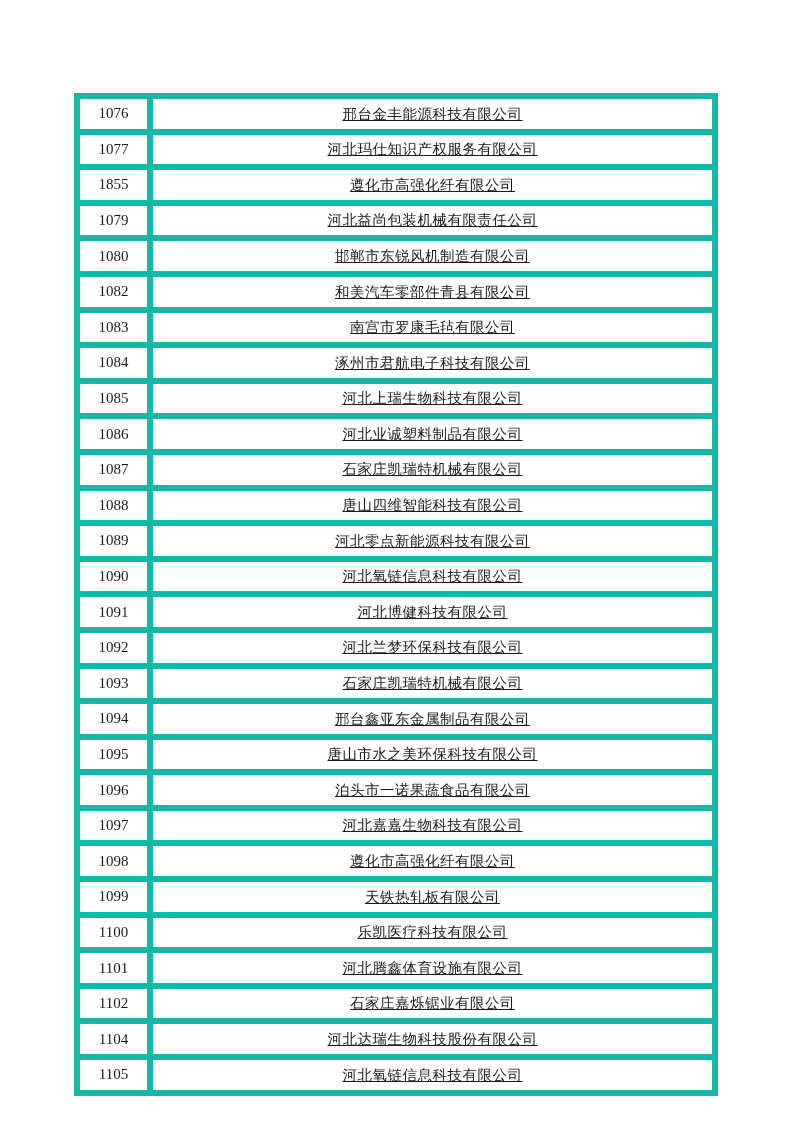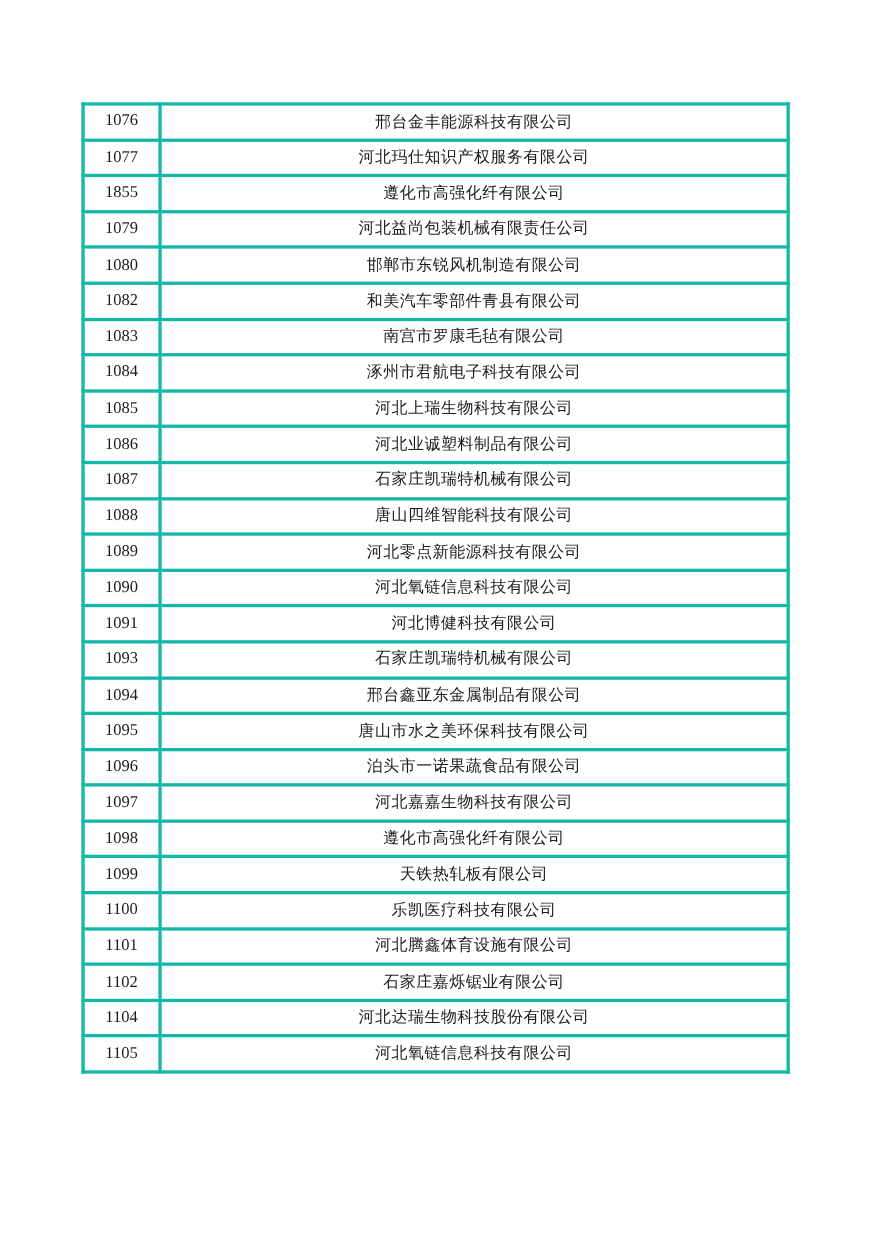--- a/index.html
+++ b/index.html
@@ -24,37 +24,38 @@
   }
   table.company-table {
     position: absolute;
     left: 74px;
     top: 93px;
     width: 644px;
     border-collapse: collapse;
     table-layout: fixed;
   }
   table.company-table td {
-    border: 3px solid #14b8a6;
+    border: 6px solid #14b8a6;
     height: 29.6px;
     padding: 0;
     text-align: center;
     vertical-align: middle;
     font-size: 14.5px;
     line-height: 1;
     white-space: nowrap;
     overflow: hidden;
   }
   table.company-table td.num {
     width: 67px;
     font-family: "Liberation Serif", "DejaVu Serif", serif;
     font-size: 15px;
   }
   table.company-table td.name {
     letter-spacing: 0.5px;
+    text-decoration: underline;
   }
 </style>
 </head>
 <body>
 
 <div class="page">
   <table class="company-table">
     <tbody id="table-body">
       <tr>
           <td class="num">1076</td>
@@ -110,20 +111,24 @@
         </tr>
       <tr>
           <td class="num">1090</td>
           <td class="name">河北氧链信息科技有限公司</td>
         </tr>
       <tr>
           <td class="num">1091</td>
           <td class="name">河北博健科技有限公司</td>
         </tr>
       <tr>
+          <td class="num">1092</td>
+          <td class="name">河北兰梦环保科技有限公司</td>
+        </tr>
+      <tr>
           <td class="num">1093</td>
           <td class="name">石家庄凯瑞特机械有限公司</td>
         </tr>
       <tr>
           <td class="num">1094</td>
           <td class="name">邢台鑫亚东金属制品有限公司</td>
         </tr>
       <tr>
           <td class="num">1095</td>
           <td class="name">唐山市水之美环保科技有限公司</td>

